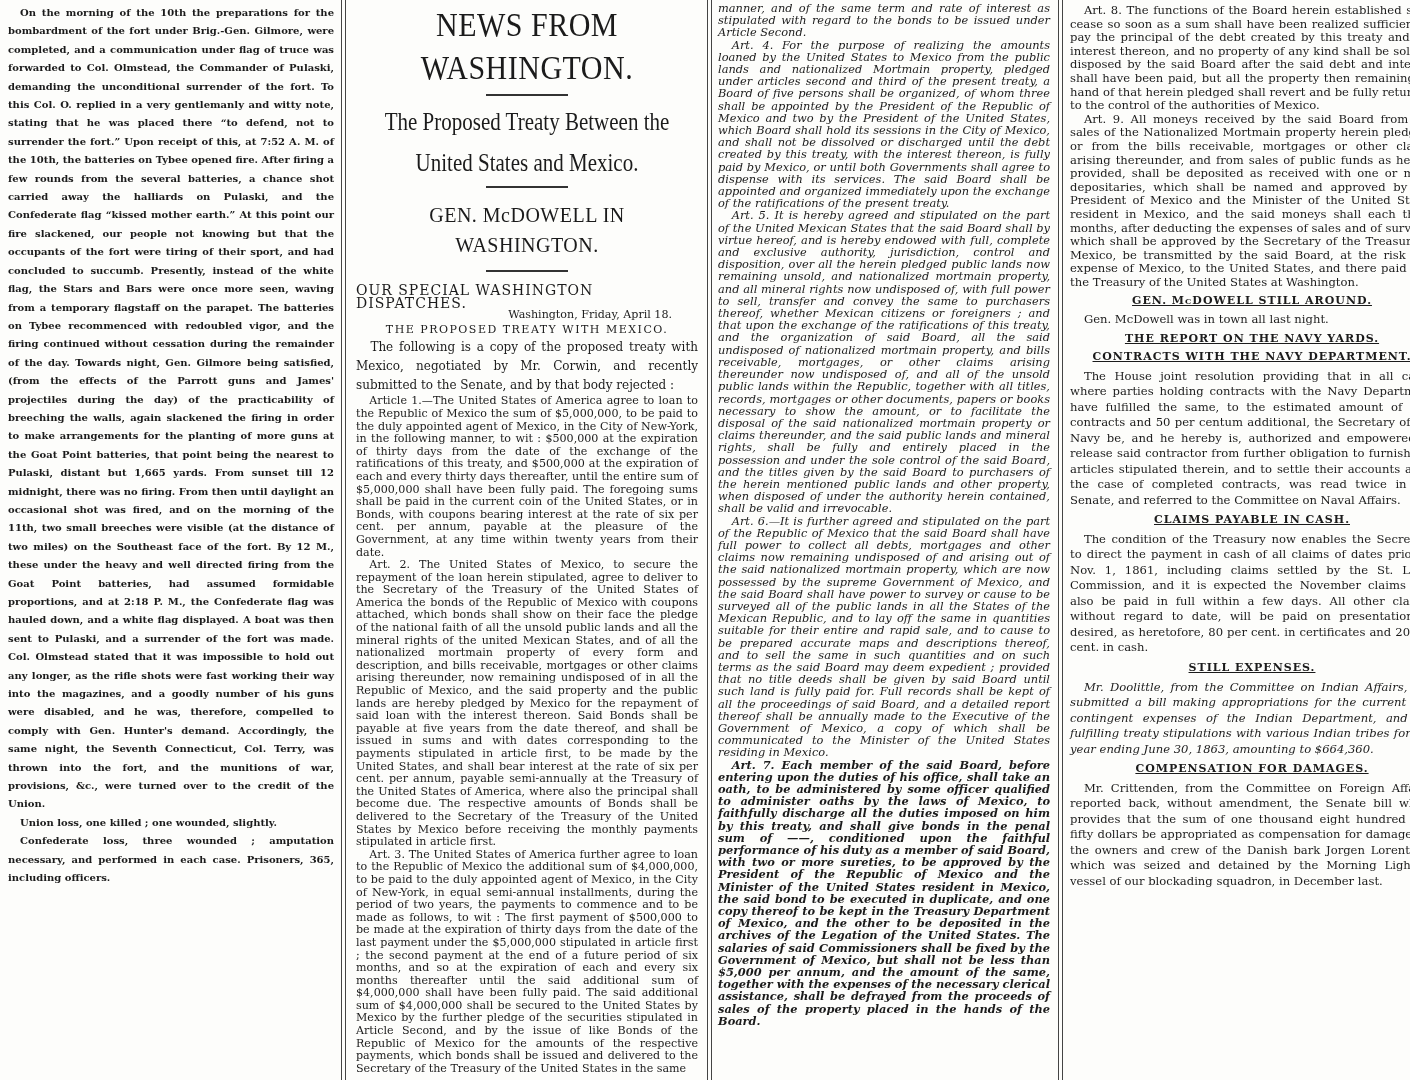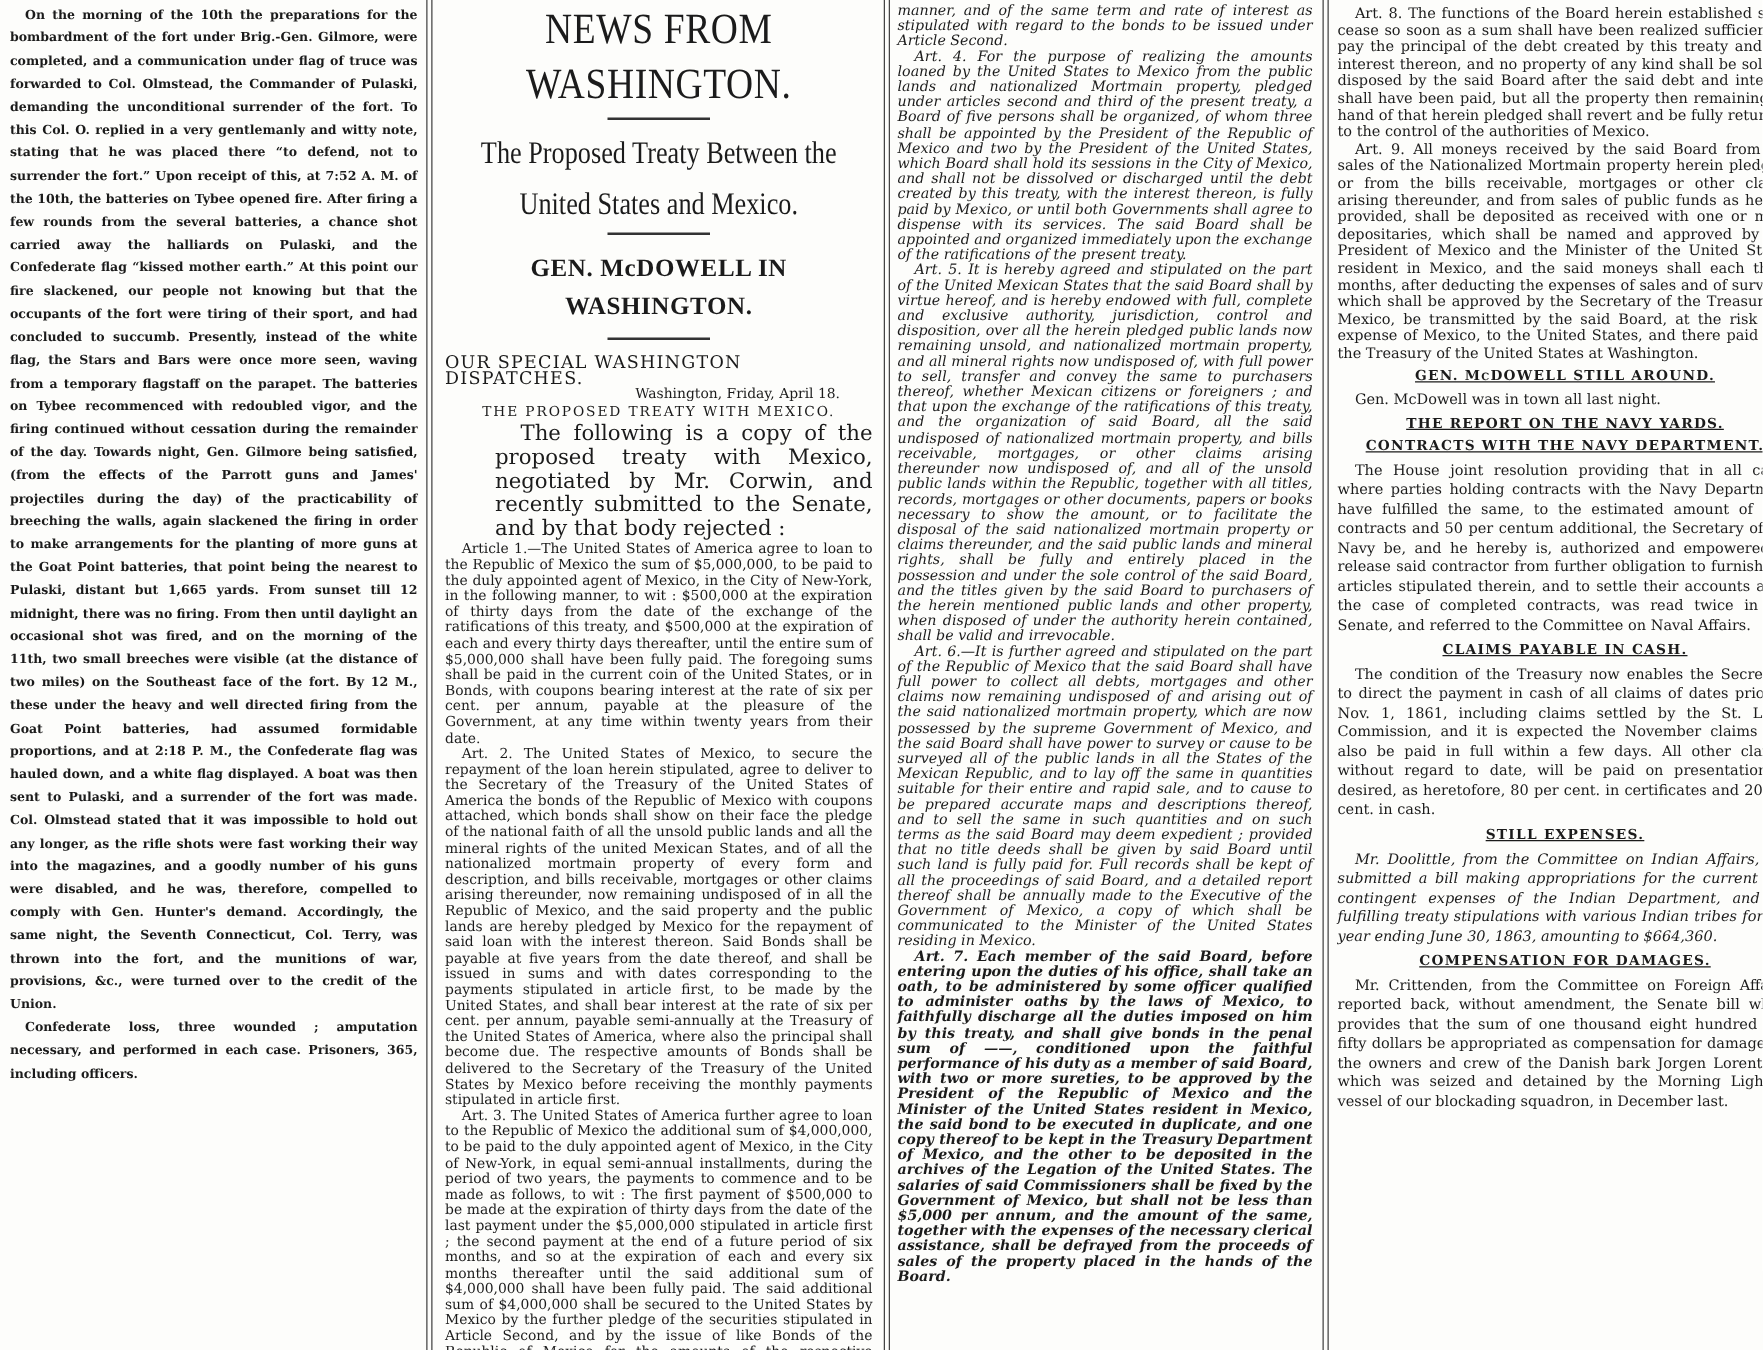--- a/index.html
+++ b/index.html
@@ -32,37 +32,38 @@
     text-align: center; font-variant: small-caps; letter-spacing: 1px;
     font-weight: bold; margin: 3px 0 3px; text-indent: 0; text-decoration: underline;
   }
   .col4 .subhead { font-size: 11px; margin: 5px 0 5px; }
   .headline {
     text-align: center; margin: 0; text-indent: 0;
     font-family: "Liberation Serif", "DejaVu Serif", serif;
   }
   .hl1 { font-size: 30px; line-height: 38px; letter-spacing: 0.5px; font-weight: normal; transform: scaleY(1.15); margin-top: 4px; }
   .hl2 { font-size: 21px; line-height: 34px; transform: scaleY(1.2); margin-top: 8px; }
-  .hl3 { font-size: 20px; line-height: 30px; font-weight: bold; letter-spacing: 0.5px; }
+  .hl3 { font-size: 20px; line-height: 30px; font-weight: normal; letter-spacing: 0.5px; }
   .dash {
     width: 82px; height: 0; border-top: 2px solid #333; margin: 10px auto 12px;
   }
   .kicker { text-align: left; font-size: 14px; letter-spacing: 1px; margin-top: 4px; text-indent: 0; }
   .dateline { text-align: right; padding-right: 26px; text-indent: 0; }
   .treaty-head { text-align: center; font-variant: small-caps; letter-spacing: 1.5px; font-size: 11px; margin: 2px 0; text-indent: 0; }
-  .intro { font-size: 17px; line-height: 19px; margin-left: 40px; }
+  .intro { font-size: 12px; line-height: 19px; }
   .bold-block { font-weight: bold; }
 </style>
 </head>
 <body>
 
 <div class="page">
 
   <div class="col col1">
     <p>On the morning of the 10th the preparations for the bombardment of the fort under Brig.-Gen. Gilmore, were completed, and a communication under flag of truce was forwarded to Col. Olmstead, the Commander of Pulaski, demanding the unconditional surrender of the fort. To this Col. O. replied in a very gentlemanly and witty note, stating that he was placed there “to defend, not to surrender the fort.” Upon receipt of this, at 7:52 A. M. of the 10th, the batteries on Tybee opened fire. After firing a few rounds from the several batteries, a chance shot carried away the halliards on Pulaski, and the Confederate flag “kissed mother earth.” At this point our fire slackened, our people not knowing but that the occupants of the fort were tiring of their sport, and had concluded to succumb. Presently, instead of the white flag, the Stars and Bars were once more seen, waving from a temporary flagstaff on the parapet. The batteries on Tybee recommenced with redoubled vigor, and the firing continued without cessation during the remainder of the day. Towards night, Gen. Gilmore being satisfied, (from the effects of the Parrott guns and James' projectiles during the day) of the practicability of breeching the walls, again slackened the firing in order to make arrangements for the planting of more guns at the Goat Point batteries, that point being the nearest to Pulaski, distant but 1,665 yards. From sunset till 12 midnight, there was no firing. From then until daylight an occasional shot was fired, and on the morning of the 11th, two small breeches were visible (at the distance of two miles) on the Southeast face of the fort. By 12 M., these under the heavy and well directed firing from the Goat Point batteries, had assumed formidable proportions, and at 2:18 P. M., the Confederate flag was hauled down, and a white flag displayed. A boat was then sent to Pulaski, and a surrender of the fort was made. Col. Olmstead stated that it was impossible to hold out any longer, as the rifle shots were fast working their way into the magazines, and a goodly number of his guns were disabled, and he was, therefore, compelled to comply with Gen. Hunter's demand. Accordingly, the same night, the Seventh Connecticut, Col. Terry, was thrown into the fort, and the munitions of war, provisions, &amp;c., were turned over to the credit of the Union.</p>
+    <p>Union loss, one killed ; one wounded, slightly.</p>
     <p>Confederate loss, three wounded ; amputation necessary, and performed in each case. Prisoners, 365, including officers.</p>
 
   </div>
 
   <div class="rule double" style="left:341px;"></div>
 
   <div class="col col2">
     <div class="headline hl1">NEWS FROM WASHINGTON.</div>
     <div class="dash"></div>
     <div class="headline hl2">The Proposed Treaty Between the United States and Mexico.</div>

